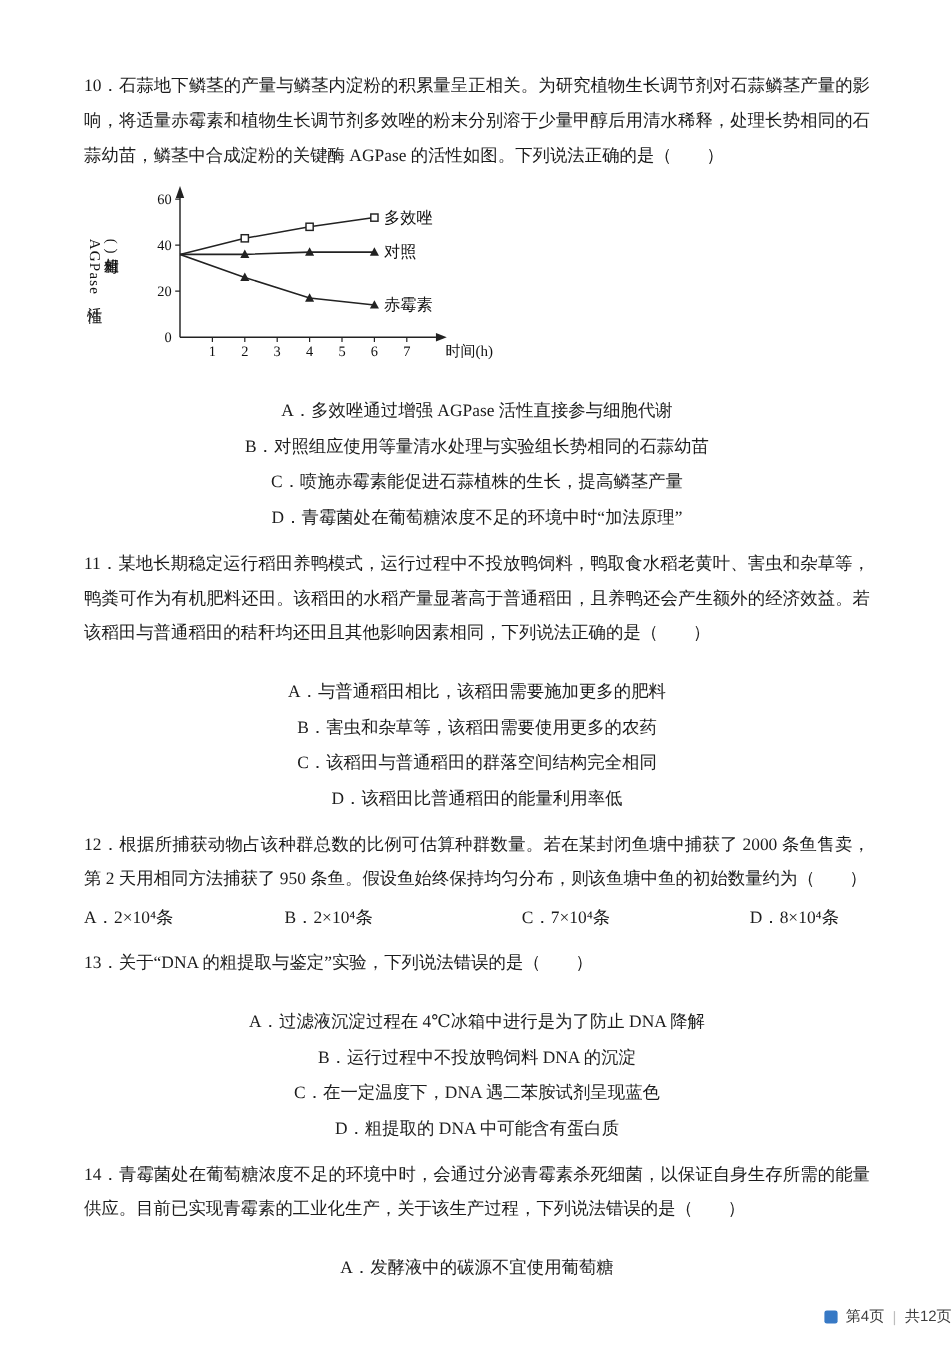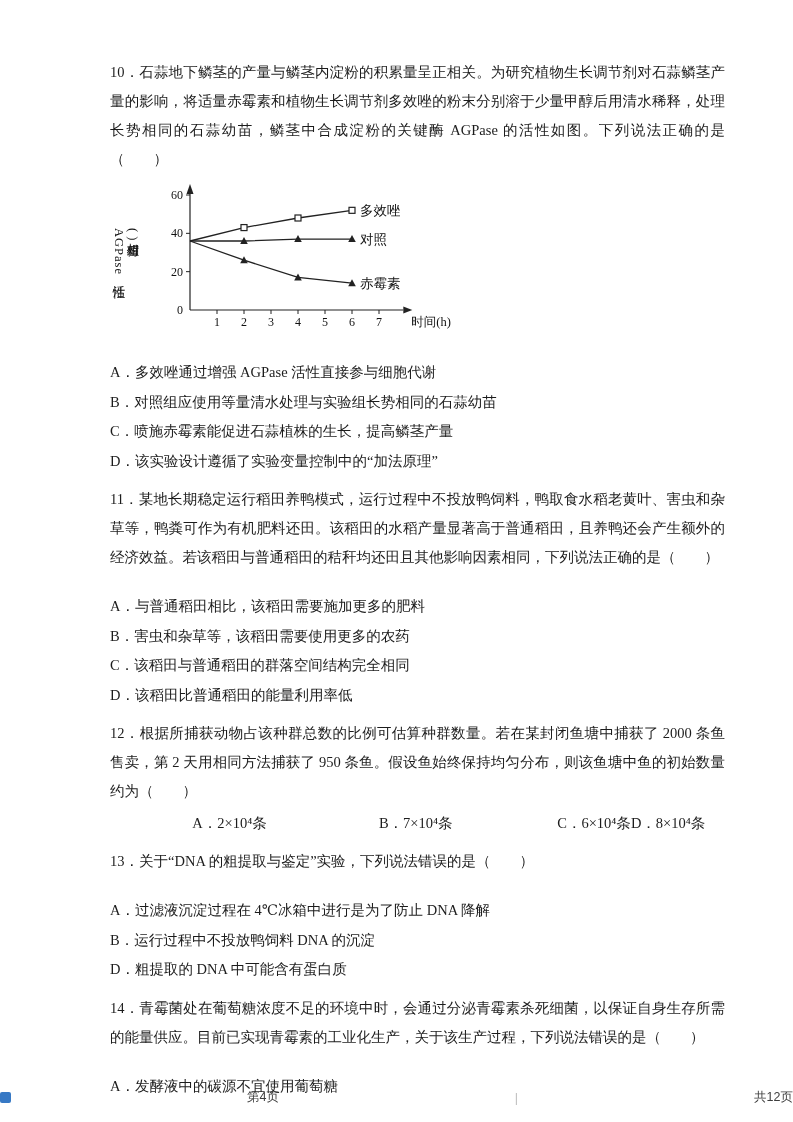--- a/index.html
+++ b/index.html
@@ -4,33 +4,32 @@
 <style>
   html,body{margin:0;padding:0;background:#ffffff;}
   .page{
     position:relative;
     width:793px;height:1122px;
     background:#ffffff;
     box-sizing:border-box;
     font-family:"Liberation Serif","DejaVu Serif",serif;
     color:#1c1c1c;
     overflow:hidden;
-    padding-left:40px;
   }
   .content{padding:58px 68px 0 70px;font-size:14.5px;}
   p{margin:0;}
   .stem{
     line-height:29px;
     text-align:justify;
     margin-top:9px;
   }
   .stem:first-child{margin-top:0;}
   .option{line-height:29.5px;margin:0;}
-  .options{margin-top:20px;}
-  .option-row{display:flex;line-height:30px;margin-top:2px;text-align:right;}
+  .options{margin-top:20px;text-align:center;}
+  .option-row{display:flex;line-height:30px;margin-top:2px;}
   .option-row span:nth-child(1){width:25.5%;}
   .option-row span:nth-child(2){width:30.2%;}
   .option-row span:nth-child(3){width:29.0%;}
   
   .chart-row{display:flex;align-items:center;margin:6px 0 8px 2px;}
   .ylabel{display:flex;margin-right:2px;margin-top:-14px;}
   .ylabel span{
     writing-mode:vertical-rl;
     text-orientation:mixed;
     font-size:12.5px;
@@ -38,21 +37,21 @@
     line-height:14px;
     color:#111;
   }
   svg text{font-family:"Liberation Serif","DejaVu Serif",serif;fill:#111;}
   .tick{font-size:12px;}
   .slabel{font-size:13.5px;}
   .xlab{font-size:12.5px;}
   
   .footer{
     position:absolute;left:0;right:0;bottom:16px;
-    display:flex;justify-content:space-between;align-items:center;
+    display:flex;justify-content:flex-end;align-items:center;
     gap:7px;font-size:12.5px;color:#3d3d3d;
     font-family:"Liberation Sans","DejaVu Sans",sans-serif;
   }
   .footer .logo{width:11px;height:11px;background:#3779c5;border-radius:2px;display:inline-block;}
   .footer .sep{color:#bdbdbd;}
 </style>
 </head>
 <body>
 
 <div class="page">
@@ -107,43 +106,44 @@
           <polygon points="156,93.41666666666666 152.2,100.41666666666666 159.8,100.41666666666666" fill="#222"></polygon>
           <polygon points="210,99.16666666666666 206.2,106.16666666666666 213.8,106.16666666666666" fill="#222"></polygon>
           <text x="218" y="107.66666666666666" text-anchor="start" class="slabel">赤霉素</text>
         </svg>
     </div>
 
     <div class="options">
       <p class="option">A．多效唑通过增强 AGPase 活性直接参与细胞代谢</p>
       <p class="option">B．对照组应使用等量清水处理与实验组长势相同的石蒜幼苗</p>
       <p class="option">C．喷施赤霉素能促进石蒜植株的生长，提高鳞茎产量</p>
-      <p class="option">D．该实验设计遵循了实验变量控制中的“加法原理”</p>
+      <p class="option">D．青霉菌处在葡萄糖浓度不足的环境中时“加法原理”</p>
     </div>
 
     <p class="stem">11．某地长期稳定运行稻田养鸭模式，运行过程中不投放鸭饲料，鸭取食水稻老黄叶、害虫和杂草等，鸭粪可作为有机肥料还田。该稻田的水稻产量显著高于普通稻田，且养鸭还会产生额外的经济效益。若该稻田与普通稻田的秸秆均还田且其他影响因素相同，下列说法正确的是（　　）</p>
     <div class="options">
       <p class="option">A．与普通稻田相比，该稻田需要施加更多的肥料</p>
       <p class="option">B．害虫和杂草等，该稻田需要使用更多的农药</p>
       <p class="option">C．该稻田与普通稻田的群落空间结构完全相同</p>
       <p class="option">D．该稻田比普通稻田的能量利用率低</p>
     </div>
 
     <p class="stem">12．根据所捕获动物占该种群总数的比例可估算种群数量。若在某封闭鱼塘中捕获了 2000 条鱼售卖，第 2 天用相同方法捕获了 950 条鱼。假设鱼始终保持均匀分布，则该鱼塘中鱼的初始数量约为（　　）</p>
     <div class="option-row">
       <span>A．2×10⁴条</span>
-      <span>B．7×10⁴条</span>
-      <span>C．6×10⁴条</span>
+      <span>B．2×10⁴条</span>
+      <span>C．7×10⁴条</span>
       <span>D．8×10⁴条</span>
     </div>
 
     <p class="stem">13．关于“DNA 的粗提取与鉴定”实验，下列说法错误的是（　　）</p>
     <div class="options">
       <p class="option">A．过滤液沉淀过程在 4℃冰箱中进行是为了防止 DNA 降解</p>
       <p class="option">B．运行过程中不投放鸭饲料 DNA 的沉淀</p>
+      <p class="option">C．在一定温度下，DNA 遇二苯胺试剂呈现蓝色</p>
       <p class="option">D．粗提取的 DNA 中可能含有蛋白质</p>
     </div>
 
     <p class="stem">14．青霉菌处在葡萄糖浓度不足的环境中时，会通过分泌青霉素杀死细菌，以保证自身生存所需的能量供应。目前已实现青霉素的工业化生产，关于该生产过程，下列说法错误的是（　　）</p>
     <div class="options">
       <p class="option">A．发酵液中的碳源不宜使用葡萄糖</p>
     </div>
 
   </div>
 

